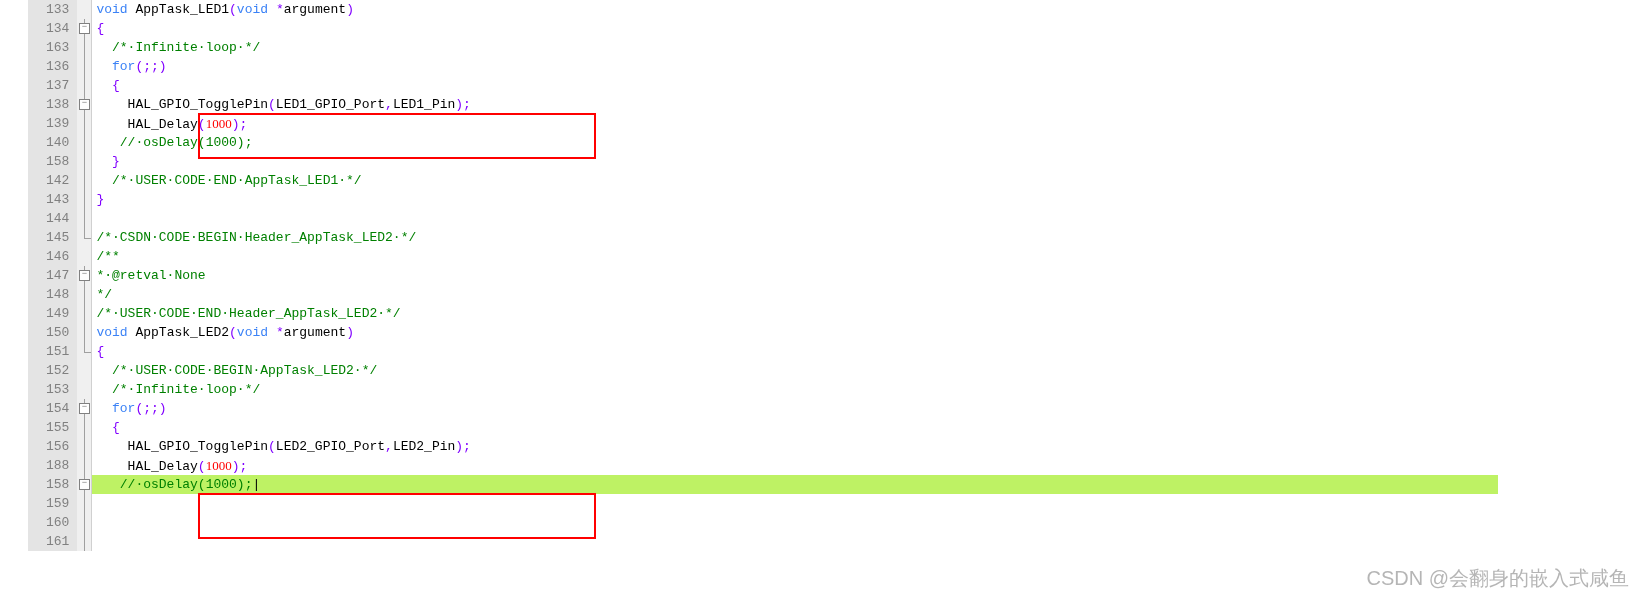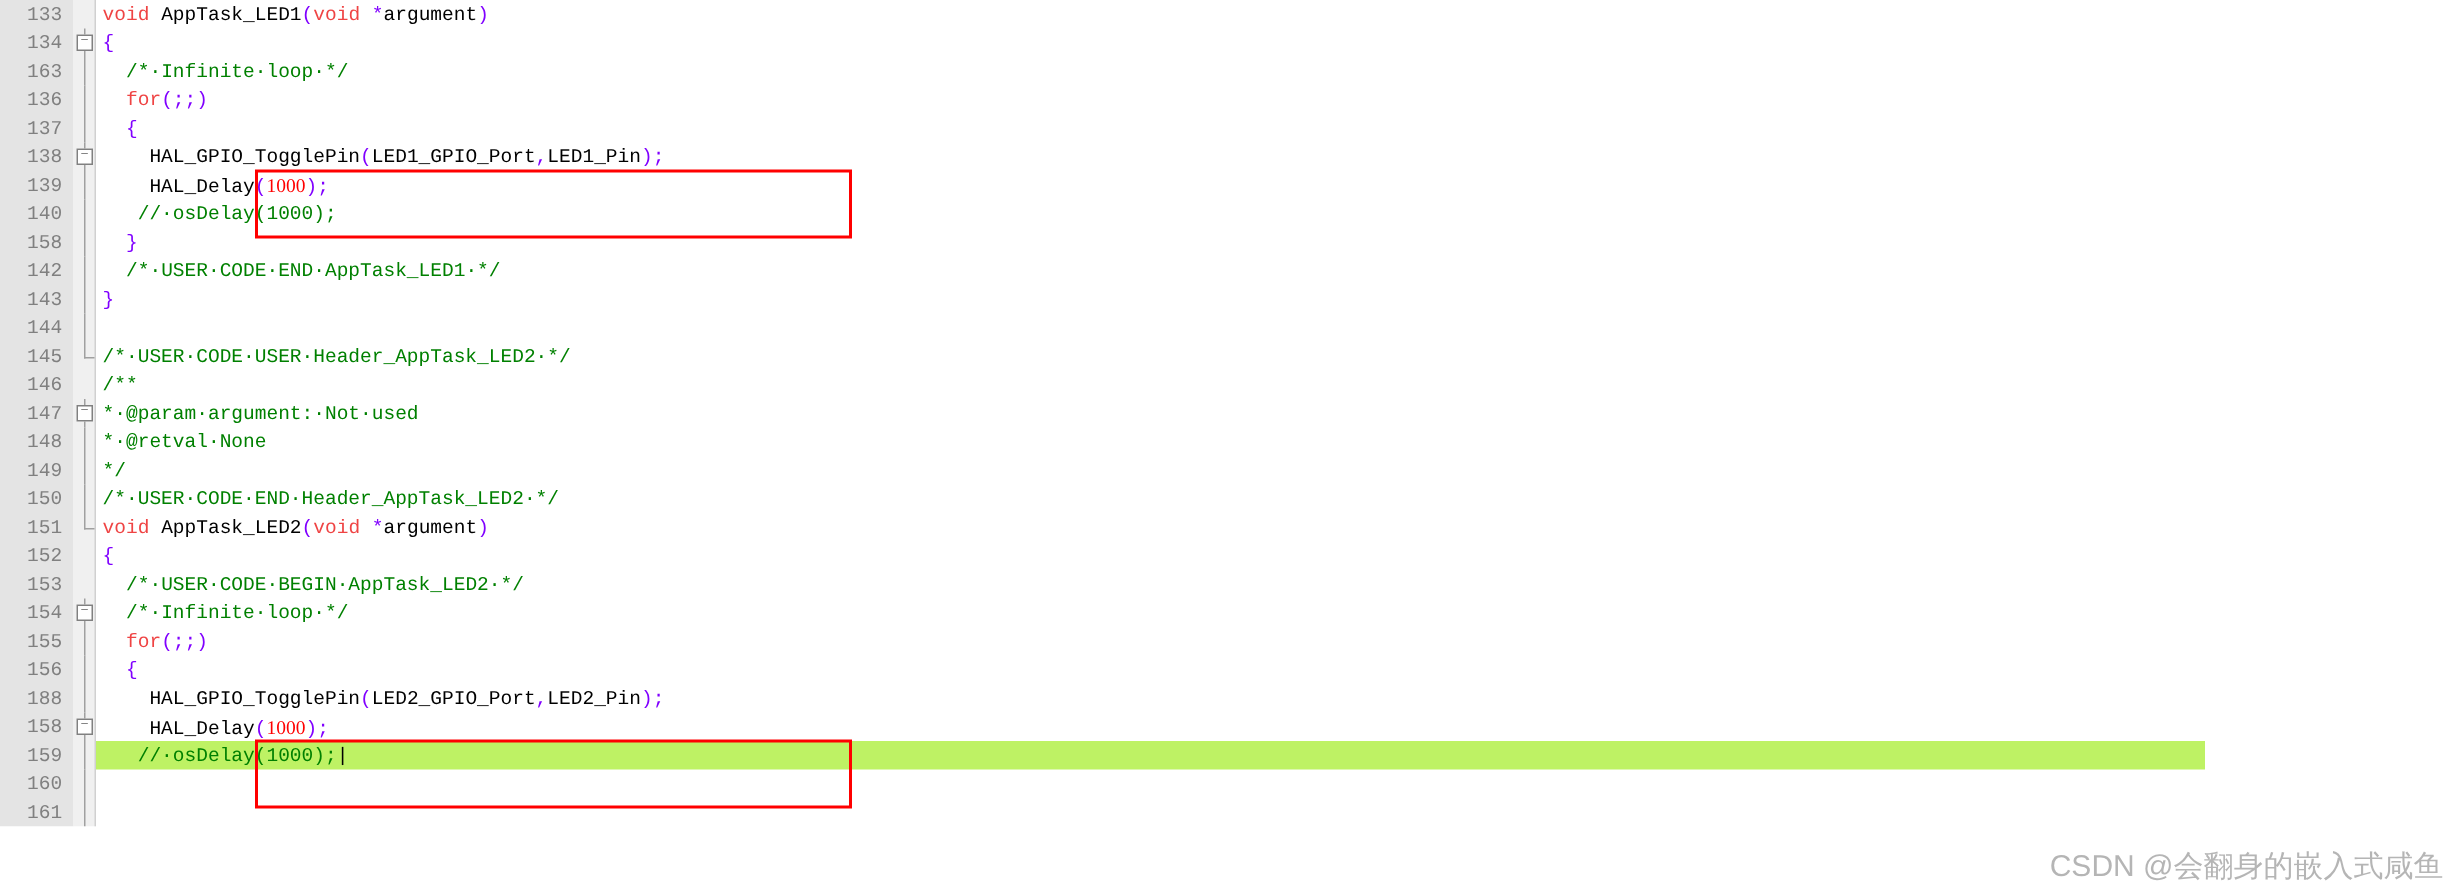--- a/index.html
+++ b/index.html
@@ -1,25 +1,25 @@
 <!DOCTYPE html>
 <html><head>
 <meta charset="utf-8">
 <style>
   html,body{margin:0;padding:0;background:#fff;font-family:Consolas,'Courier New',monospace;font-size:13px;line-height:19px;color:#000;}
-  .editor{display:flex;width:1470px;position:relative;}
+  .editor{display:flex;width:1470px;position:relative;margin-left:28px;}
   .gutter{background:#e4e4e4;color:#808080;text-align:right;padding:0 8px 0 18px;user-select:none;}
   .fold-col{background:#f0f0f0;width:14px;border-right:1px solid #d0d0d0;user-select:none;}
   .fold-col .cell{height:19px;display:flex;align-items:center;justify-content:center;position:relative;}
   .fold-col .line{position:absolute;top:0;bottom:0;left:50%;width:1px;background:#a0a0a0;}
   .fold-col .box{width:9px;height:9px;border:1px solid #808080;background:#fff;z-index:1;font-size:9px;line-height:7px;text-align:center;color:#808080;}
   .fold-col .corner{position:absolute;left:50%;top:0;width:6px;height:10px;border-left:1px solid #a0a0a0;border-bottom:1px solid #a0a0a0;}
   .code{flex:1;position:relative;}
   .row{height:19px;white-space:pre;padding-left:4px;}
-  .kw{color:#ef4444;}
+  .kw{color:#3b82f6;}
   .cm{color:#008000;}
   .num{color:#ff0000;font-family:Liberation Serif, serif;}
   .op{color:#8000ff;}
   .txt{color:#000;}
   .hl{background:#bef264;}
   .redbox{position:absolute;border:2px solid #ff0000;pointer-events:none;}
   .watermark{position:absolute;right:12px;bottom:2px;color:rgba(120,120,120,0.55);font-family:Arial,sans-serif;font-size:20px;}
 </style>
 </head>
 <body>
@@ -148,23 +148,22 @@
       <div class="row"><span class="txt">  </span><span class="cm">/*·Infinite·loop·*/</span></div>
       <div class="row"><span class="txt">  </span><span class="kw">for</span><span class="op">(;;)</span></div>
       <div class="row"><span class="txt">  </span><span class="op">{</span></div>
       <div class="row"><span class="txt">    HAL_GPIO_TogglePin</span><span class="op">(</span><span class="txt">LED1_GPIO_Port</span><span class="op">,</span><span class="txt">LED1_Pin</span><span class="op">);</span></div>
       <div class="row"><span class="txt">    HAL_Delay</span><span class="op">(</span><span class="num">1000</span><span class="op">);</span></div>
       <div class="row"><span class="txt">   </span><span class="cm">//·osDelay(1000);</span></div>
       <div class="row"><span class="txt">  </span><span class="op">}</span></div>
       <div class="row"><span class="txt">  </span><span class="cm">/*·USER·CODE·END·AppTask_LED1·*/</span></div>
       <div class="row"><span class="op">}</span></div>
       <div class="row"><span class="txt"></span></div>
-      <div class="row"><span class="cm">/*·USER·CODE·USER·Header_AppTask_LED2·*/</span></div>
+      <div class="row"><span class="cm">/*·CSDN·CODE·BEGIN·Header_AppTask_LED2·*/</span></div>
       <div class="row"><span class="cm">/**</span></div>
-      <div class="row"><span class="cm">*·@param·argument:·Not·used</span></div>
       <div class="row"><span class="cm">*·@retval·None</span></div>
       <div class="row"><span class="cm">*/</span></div>
       <div class="row"><span class="cm">/*·USER·CODE·END·Header_AppTask_LED2·*/</span></div>
       <div class="row"><span class="kw">void</span><span class="txt"> AppTask_LED2</span><span class="op">(</span><span class="kw">void</span><span class="txt"> </span><span class="op">*</span><span class="txt">argument</span><span class="op">)</span></div>
       <div class="row"><span class="op">{</span></div>
       <div class="row"><span class="txt">  </span><span class="cm">/*·USER·CODE·BEGIN·AppTask_LED2·*/</span></div>
       <div class="row"><span class="txt">  </span><span class="cm">/*·Infinite·loop·*/</span></div>
       <div class="row"><span class="txt">  </span><span class="kw">for</span><span class="op">(;;)</span></div>
       <div class="row"><span class="txt">  </span><span class="op">{</span></div>
       <div class="row"><span class="txt">    HAL_GPIO_TogglePin</span><span class="op">(</span><span class="txt">LED2_GPIO_Port</span><span class="op">,</span><span class="txt">LED2_Pin</span><span class="op">);</span></div>

